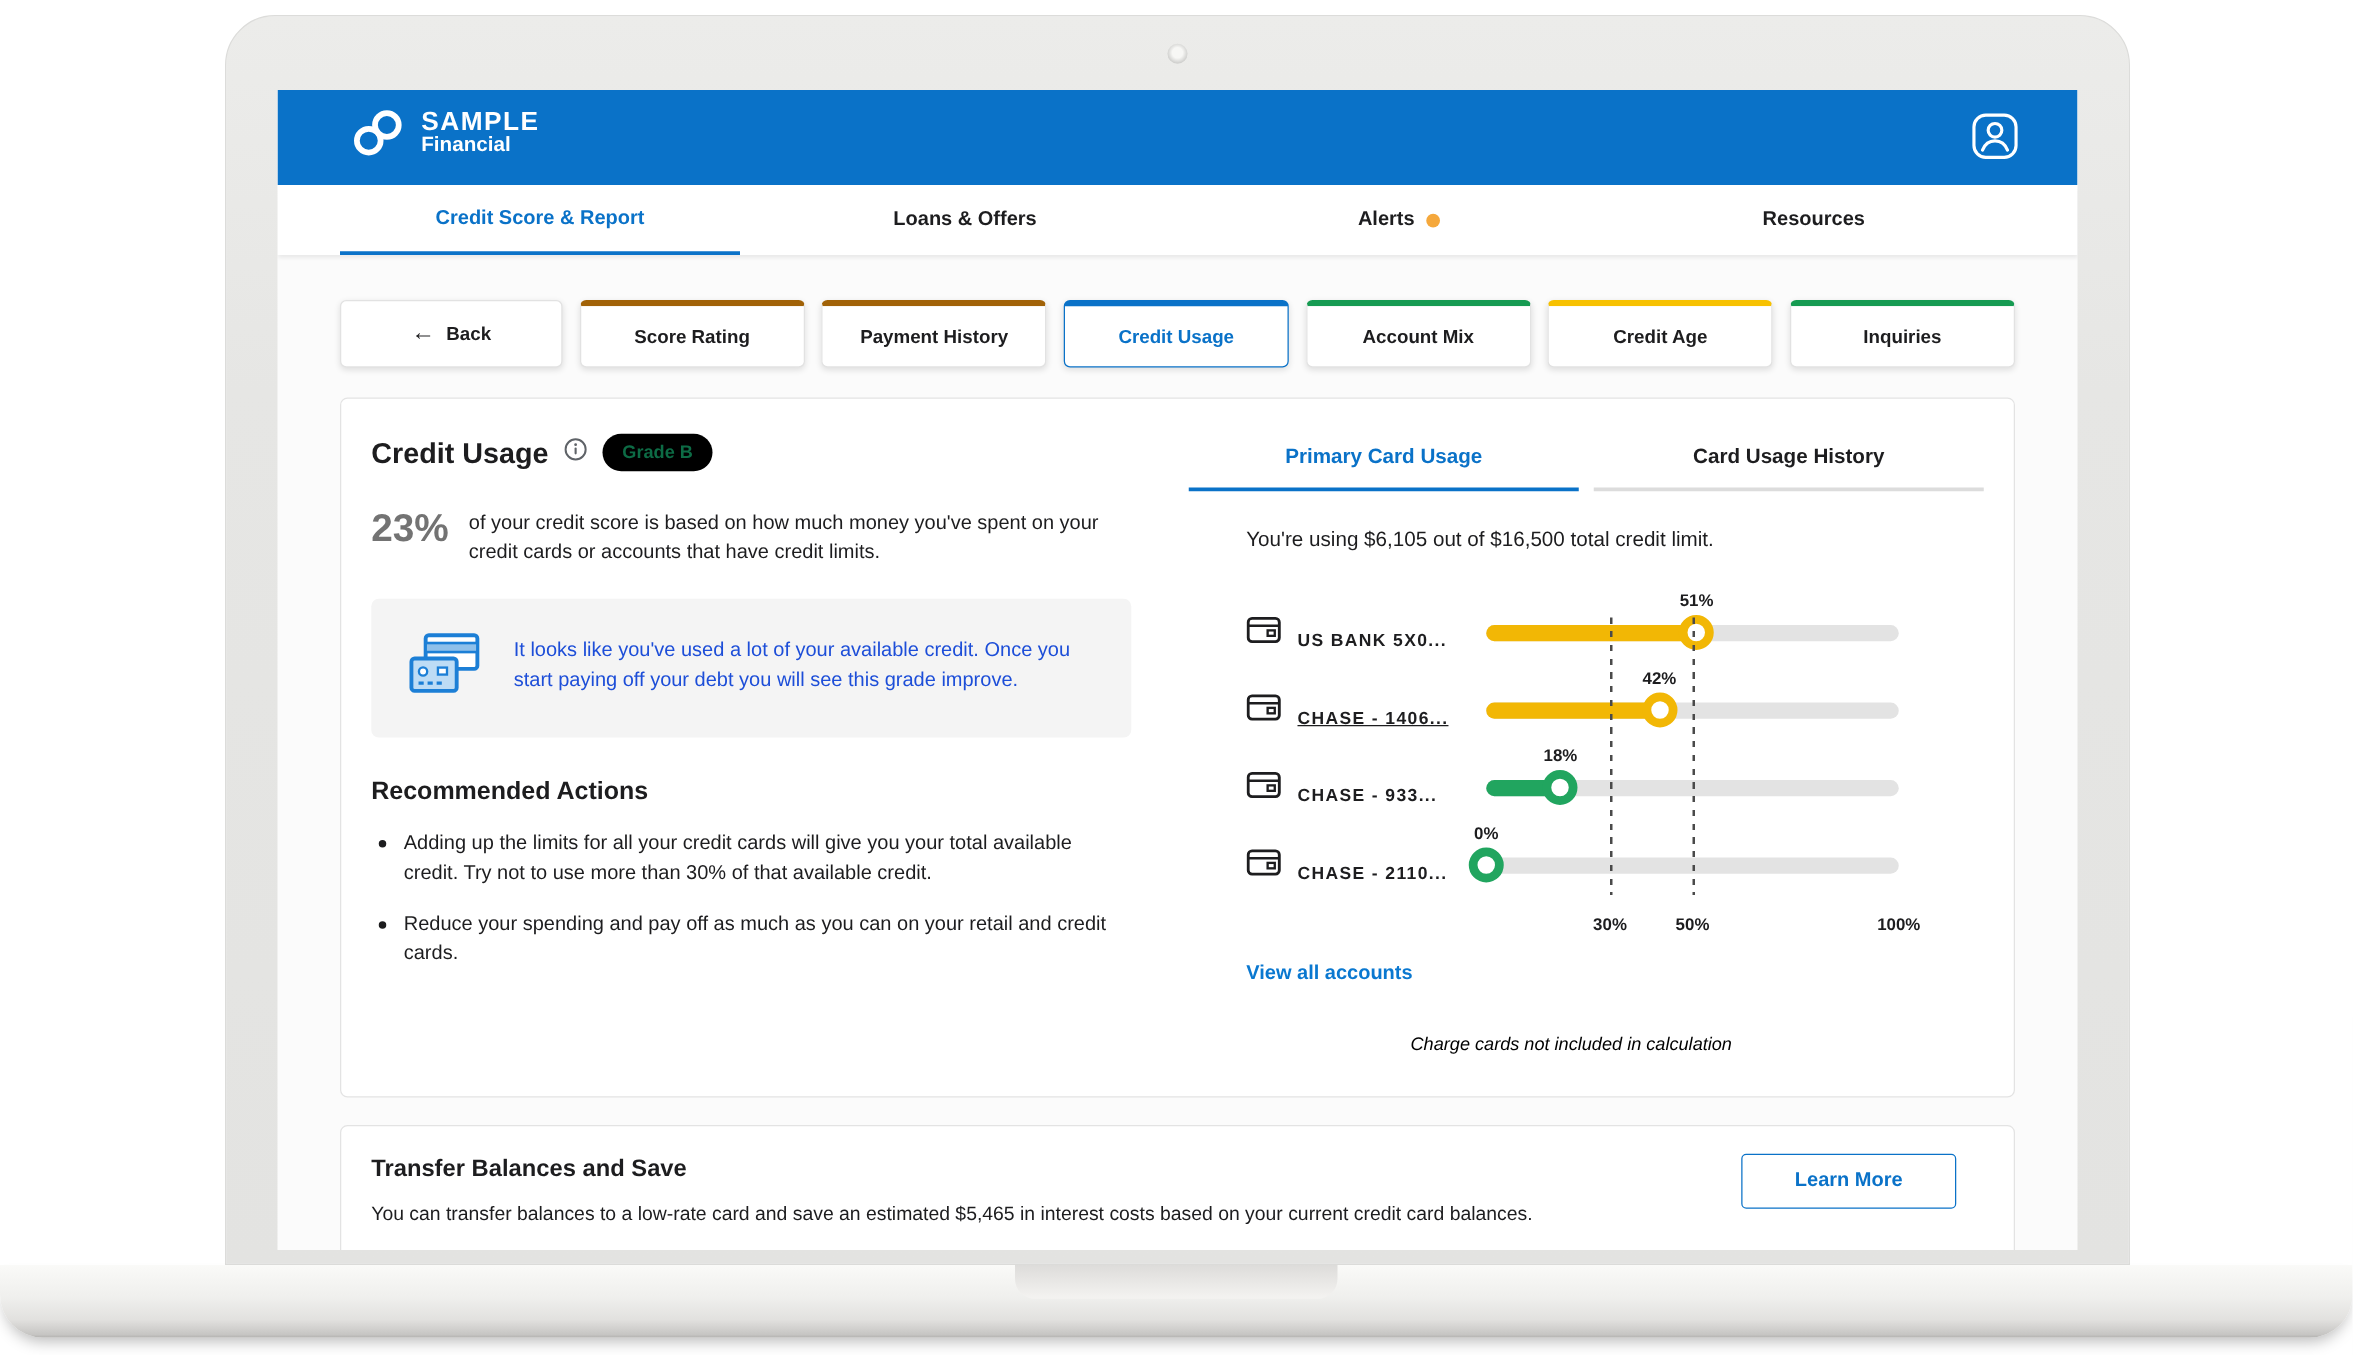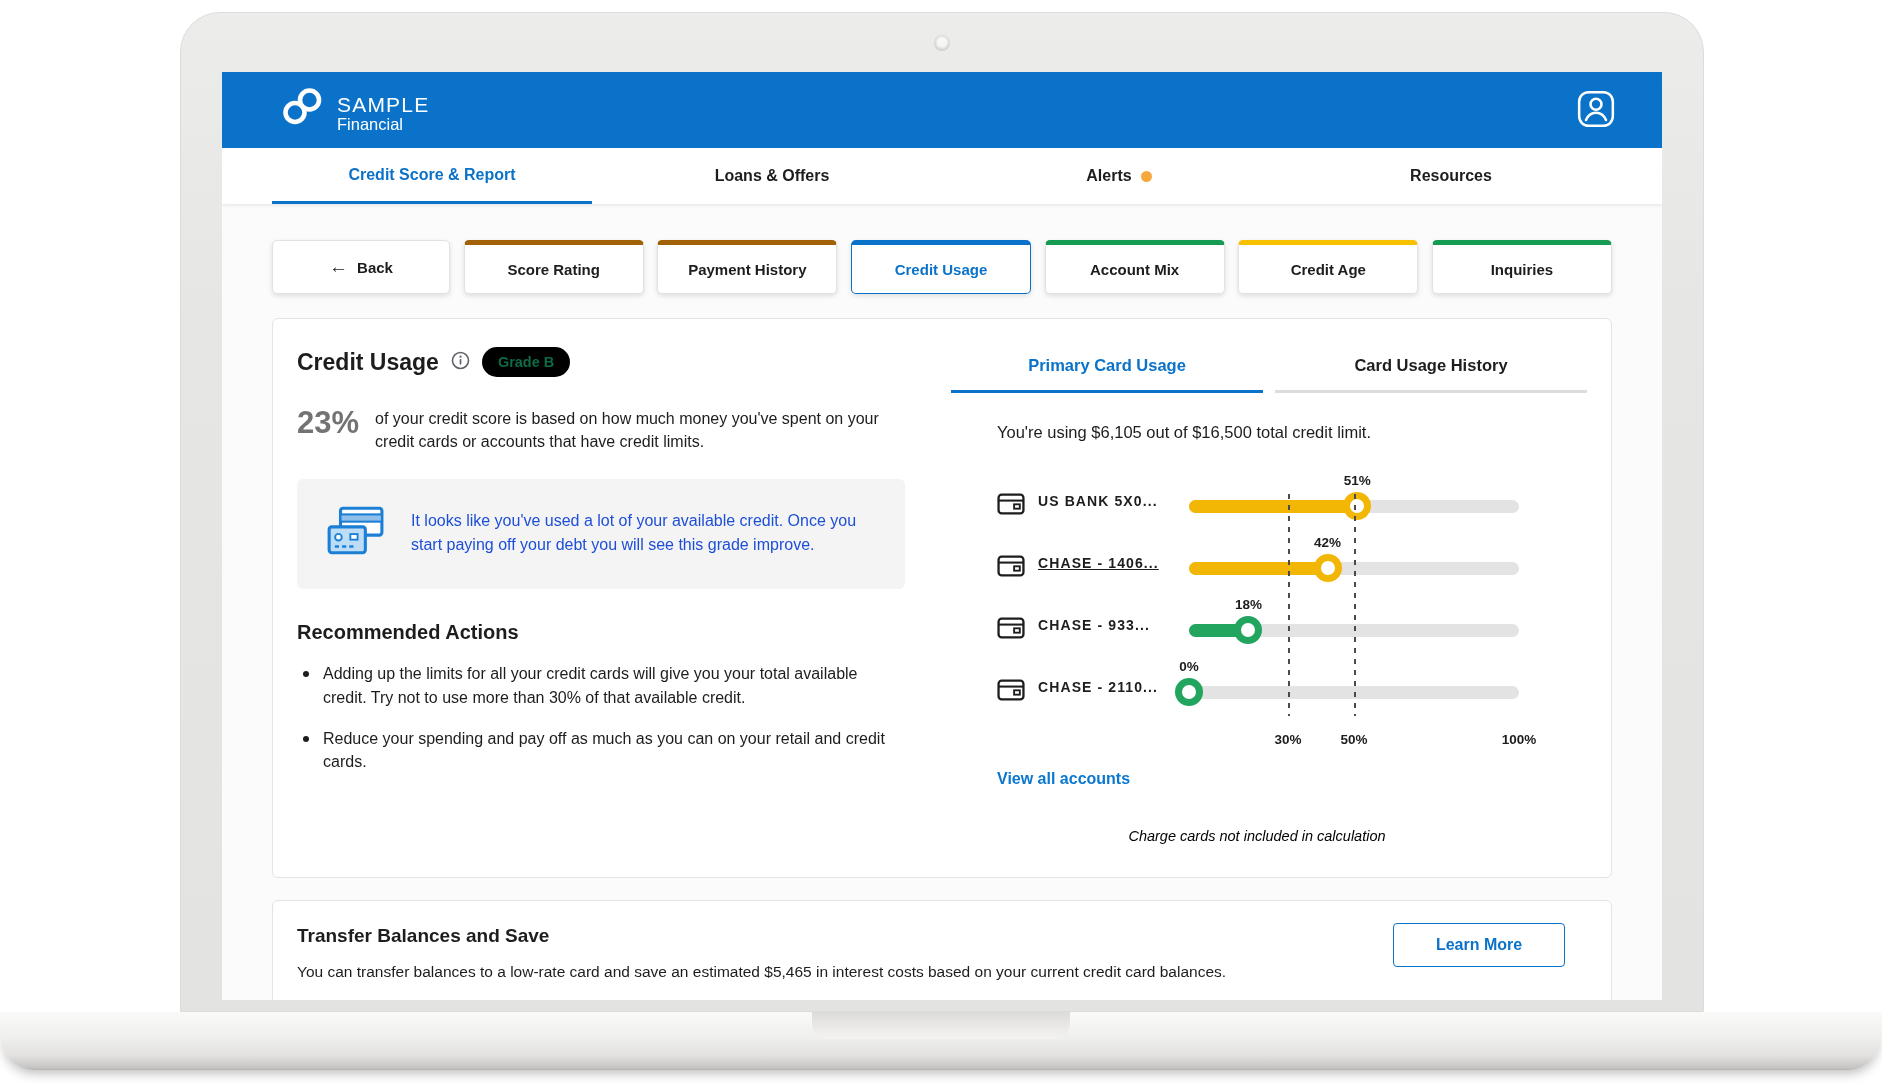--- a/index.html
+++ b/index.html
@@ -17,21 +17,21 @@
     border-radius:0 0 34px 34px; box-shadow:0 7px 12px -4px rgba(0,0,0,.28); }
   .base-notch { position:absolute; left:812px; top:1012px; width:258px; height:27px;
     background:linear-gradient(180deg,#dddcda,#f4f3f1); border-radius:0 0 16px 16px; }
 
   
   .screen { position:absolute; left:222px; top:72px; width:1440px; height:928px; background:#fbfbfb; overflow:hidden; }
 
   
   .app-header { position:absolute; left:0; top:0; width:1440px; height:76px; background:#0a72c8;
     display:flex; align-items:center; padding:0 46px 0 58px; }
-  .brand { display:flex; align-items:flex-end; gap:11px; }
+  .brand { display:flex; align-items:flex-start; gap:11px;font-weight:bold; }
   .brand-text { color:#fff; line-height:1.04; }
   .brand-top { font-size:21px; letter-spacing:1.2px; display:block; }
   .brand-bottom { font-size:16.5px; display:block; }
   .profile-btn { margin-left:auto; background:none; border:none; cursor:pointer; display:flex; }
 
   
   .nav-row { position:absolute; left:0; top:76px; width:1440px; height:56px; background:#fff;
     box-shadow:0 2px 3px rgba(0,0,0,.07); }
   .nav-tab { position:absolute; top:0; height:56px; display:flex; align-items:center; justify-content:center;
     font-size:16px; font-weight:bold; color:#1d1d1f; cursor:pointer; }
@@ -70,21 +70,21 @@
 
   
   .right-col { width:636px; }
   .panel-tabs { display:flex; gap:12px; height:74px; }
   .panel-tab { flex:1; display:flex; align-items:flex-end; justify-content:center; padding-bottom:15px;
     font-size:16.5px; font-weight:bold; color:#1d1d1f; border-bottom:3px solid #dcdcdc; cursor:pointer; }
   .panel-tab.active { color:#0a72c8; border-bottom-color:#0a72c8; }
   .usage-summary { margin:30px 0 0 46px; font-size:16.5px; color:#1d1d1f; }
   .sliders-wrap { position:relative; margin-top:38px; padding-left:46px; }
   .acct-row { display:flex; align-items:center; height:52px; margin-bottom:10px; }
-  .acct-left { display:flex; align-items:flex-start; width:192px; gap:13px; }
+  .acct-left { display:flex; align-items:flex-end; width:192px; gap:13px; }
   .acct-name { font-size:14px; font-weight:bold; letter-spacing:1.1px; color:#1d1d1f; }
   .track { position:relative; width:330px; height:13px; background:#e3e3e3; border-radius:7px; }
   .fill { position:absolute; left:0; top:0; height:100%; border-radius:7px; }
   .knob { position:absolute; top:50%; width:14px; height:14px; background:#fff; border:7px solid #ccc;
     border-radius:50%; transform:translate(-50%,-50%); box-sizing:content-box; }
   .pct-label { position:absolute; top:-27px; transform:translateX(-50%); font-size:13.5px; font-weight:bold; color:#1d1d1f; }
   .guide { position:absolute; top:14px; height:222px; width:2px; z-index:3;
     background-image:repeating-linear-gradient(to bottom,#4a4a4a 0 5px,transparent 5px 11px); }
   .axis-row { position:relative; margin-left:192px; width:330px; height:22px; }
   .axis-label { position:absolute; top:4px; transform:translateX(-50%); font-size:13.5px; font-weight:bold; color:#1d1d1f; }

